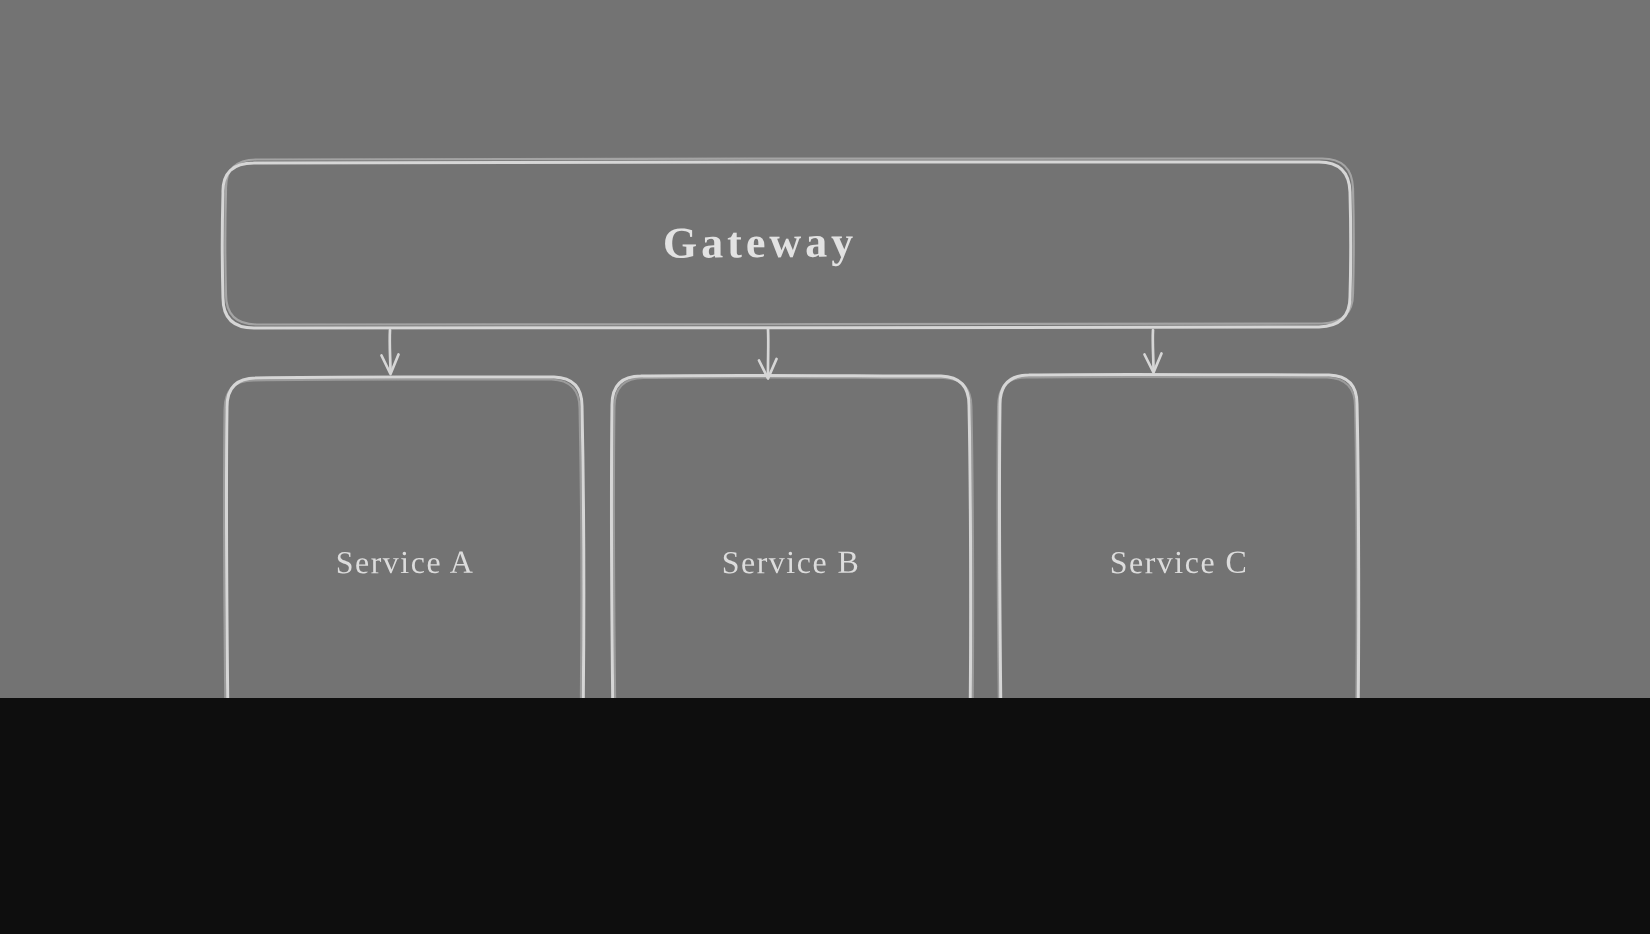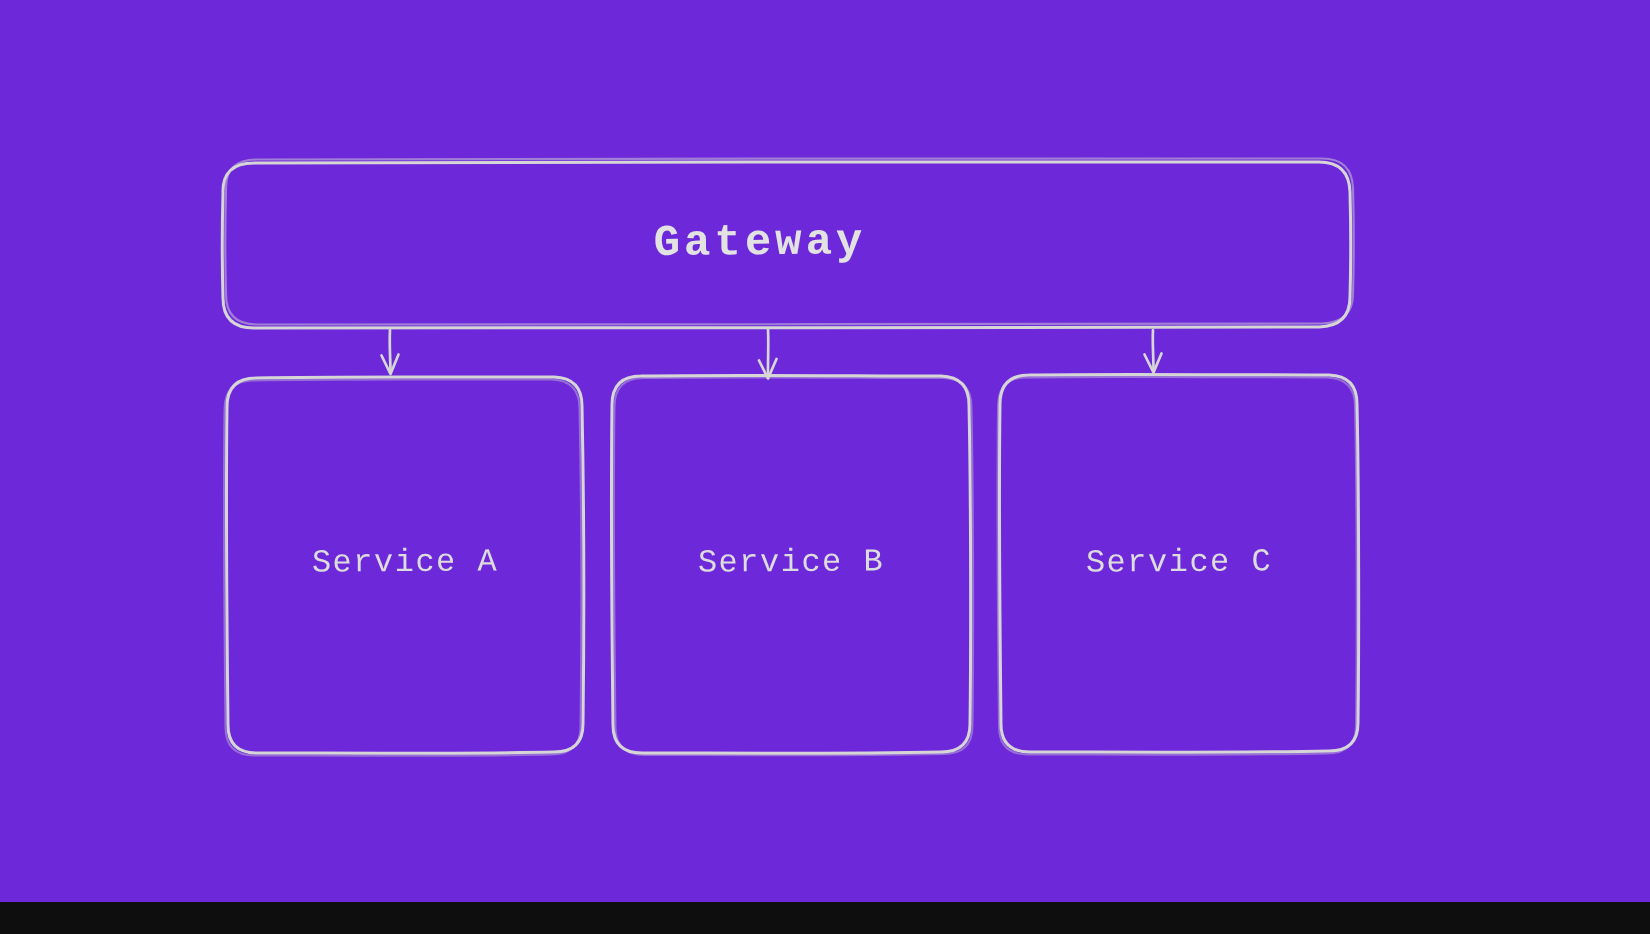--- a/index.html
+++ b/index.html
@@ -3,24 +3,24 @@
 <meta charset="utf-8">
 <style>
   html, body {
     margin: 0;
     padding: 0;
     background: #0e0e0e;
   }
   .canvas {
     position: relative;
     width: 1650px;
-    height: 902px;
-    background: #6d28d9;
+    height: 698px;
+    background: #737373;
     overflow: hidden;
-    font-family: Liberation Mono, monospace;
+    font-family: Liberation Serif, serif;
   }
   .shapes {
     position: absolute;
     left: 0;
     top: 0;
   }
   .node-label {
     position: absolute;
     display: flex;
     align-items: center;

